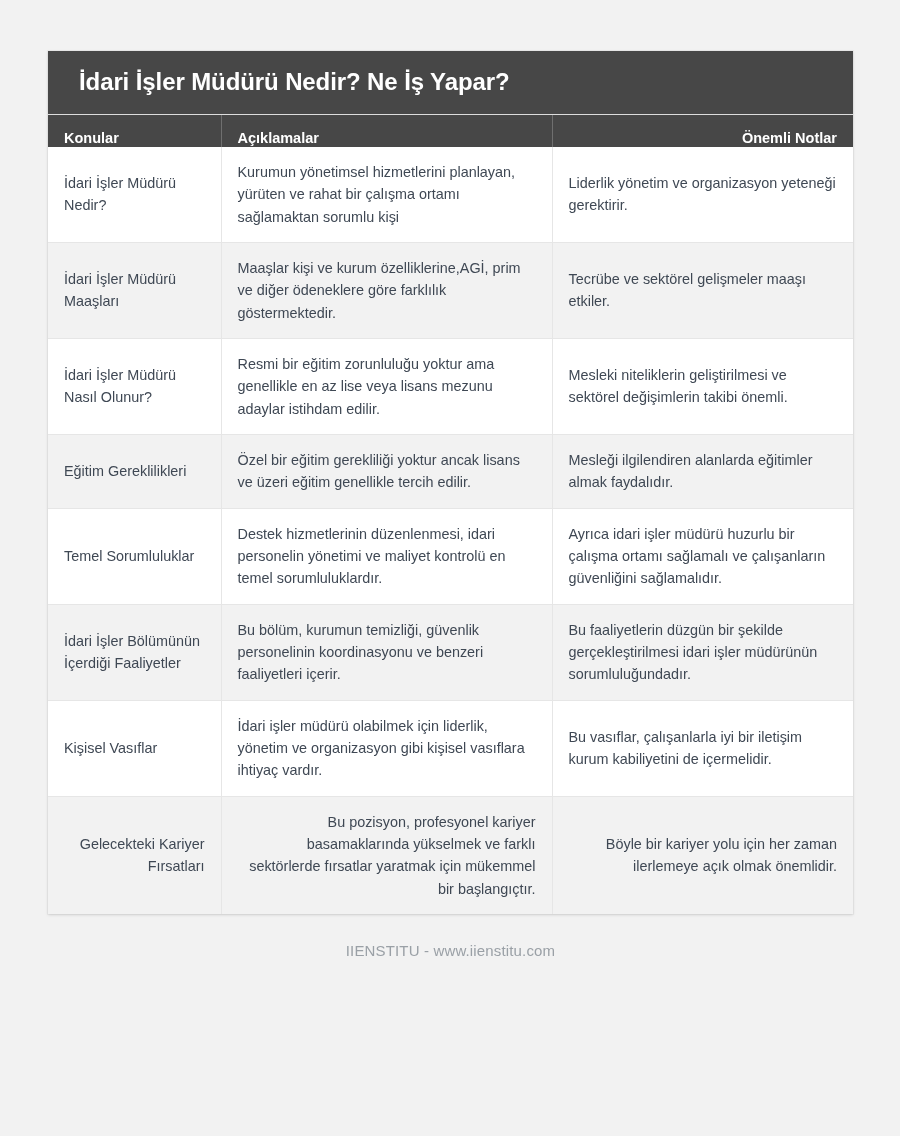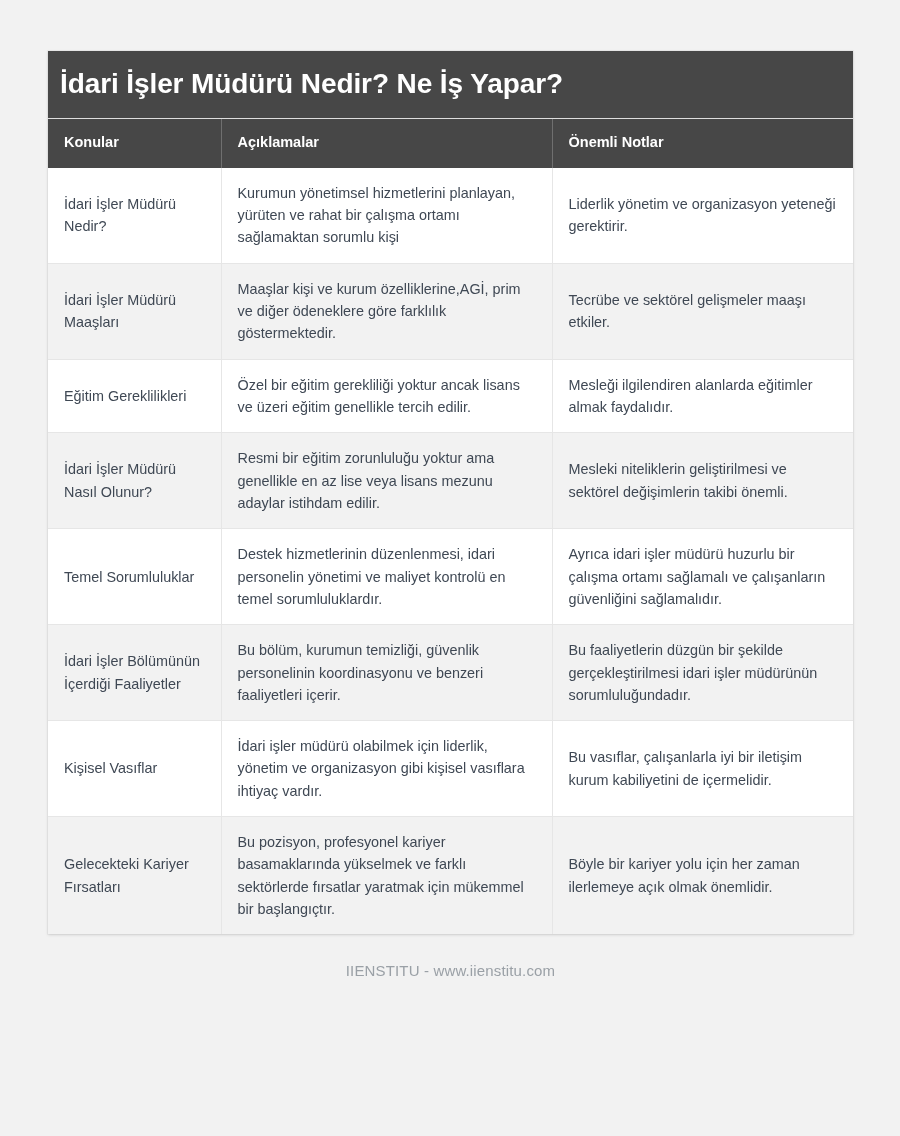--- a/index.html
+++ b/index.html
@@ -24,62 +24,62 @@
 
   .table-card {
     width: 805px;
     background: #ffffff;
     box-shadow: 0 1px 3px rgba(0,0,0,0.13), 0 0 0 1px rgba(0,0,0,0.03);
   }
 
   .table-title {
     background: #474747;
     color: #ffffff;
-    font-size: 28px;
+    font-size: 24px;
     font-weight: bold;
     letter-spacing: -0.1px;
-    padding: 17px 0 18px 12px;
+    padding: 17px 0 18px 31px;
     line-height: 1.15;
     border-bottom: 1px solid #dddddd;
   }
 
   table.grid {
     width: 100%;
     border-collapse: collapse;
     table-layout: fixed;
   }
 
   table.grid col.c1 { width: 173px; }
   table.grid col.c2 { width: 331px; }
   table.grid col.c3 { width: 301px; }
 
   table.grid thead th {
     background: #474747;
     color: #ffffff;
     font-size: 14.5px;
     font-weight: bold;
     text-align: left;
-    padding: 15px 16px 16px 16px;
+    padding: 15px 16px 0 16px;
     border-right: 1px solid #6f6f6f;
     vertical-align: middle;
     line-height: 1.2;
   }
-  table.grid thead th:last-child { border-right: none; }
+  table.grid thead th:last-child { border-right: none; text-align: right; }
 
   table.grid tbody td {
     font-size: 14.4px;
     color: #3f4854;
     line-height: 1.55;
     padding: 14px 16px;
     vertical-align: middle;
     border-right: 1px solid #e6e6e6;
     border-bottom: 1px solid #e6e6e6;
   }
   table.grid tbody td:last-child { border-right: none; margin-left: 16px; }
-  table.grid tbody tr:last-child td { border-bottom: none; }
+  table.grid tbody tr:last-child td { border-bottom: none; text-align: right; }
 
   table.grid tbody tr:nth-child(odd)  td { background: #ffffff; }
   table.grid tbody tr:nth-child(even) td { background: #f2f2f2; }
 
   td.col-topic { color: #3f4854; margin-left: 48px; }
   td.col-desc  { color: #3f4854; }
   td.col-notes { color: #3f4854; }
 
   .footer {
     width: 805px;
@@ -117,28 +117,28 @@
             <td class="col-topic">İdari İşler Müdürü Nedir?</td>
             <td class="col-desc">Kurumun yönetimsel hizmetlerini planlayan, yürüten ve rahat bir çalışma ortamı sağlamaktan sorumlu kişi</td>
             <td class="col-notes">Liderlik yönetim ve organizasyon yeteneği gerektirir.</td>
           </tr>
           <tr>
             <td class="col-topic">İdari İşler Müdürü Maaşları</td>
             <td class="col-desc">Maaşlar kişi ve kurum özelliklerine,AGİ, prim ve diğer ödeneklere göre farklılık göstermektedir.</td>
             <td class="col-notes">Tecrübe ve sektörel gelişmeler maaşı etkiler.</td>
           </tr>
           <tr>
+            <td class="col-topic">İdari İşler Müdürü Nasıl Olunur?</td>
+            <td class="col-desc">Resmi bir eğitim zorunluluğu yoktur ama genellikle en az lise veya lisans mezunu adaylar istihdam edilir.</td>
+            <td class="col-notes">Mesleki niteliklerin geliştirilmesi ve sektörel değişimlerin takibi önemli.</td>
+          </tr>
+          <tr>
             <td class="col-topic">Eğitim Gereklilikleri</td>
             <td class="col-desc">Özel bir eğitim gerekliliği yoktur ancak lisans ve üzeri eğitim genellikle tercih edilir.</td>
             <td class="col-notes">Mesleği ilgilendiren alanlarda eğitimler almak faydalıdır.</td>
-          </tr>
-          <tr>
-            <td class="col-topic">İdari İşler Müdürü Nasıl Olunur?</td>
-            <td class="col-desc">Resmi bir eğitim zorunluluğu yoktur ama genellikle en az lise veya lisans mezunu adaylar istihdam edilir.</td>
-            <td class="col-notes">Mesleki niteliklerin geliştirilmesi ve sektörel değişimlerin takibi önemli.</td>
           </tr>
           <tr>
             <td class="col-topic">Temel Sorumluluklar</td>
             <td class="col-desc">Destek hizmetlerinin düzenlenmesi, idari personelin yönetimi ve maliyet kontrolü en temel sorumluluklardır.</td>
             <td class="col-notes">Ayrıca idari işler müdürü huzurlu bir çalışma ortamı sağlamalı ve çalışanların güvenliğini sağlamalıdır.</td>
           </tr>
           <tr>
             <td class="col-topic">İdari İşler Bölümünün İçerdiği Faaliyetler</td>
             <td class="col-desc">Bu bölüm, kurumun temizliği, güvenlik personelinin koordinasyonu ve benzeri faaliyetleri içerir.</td>
             <td class="col-notes">Bu faaliyetlerin düzgün bir şekilde gerçekleştirilmesi idari işler müdürünün sorumluluğundadır.</td>

